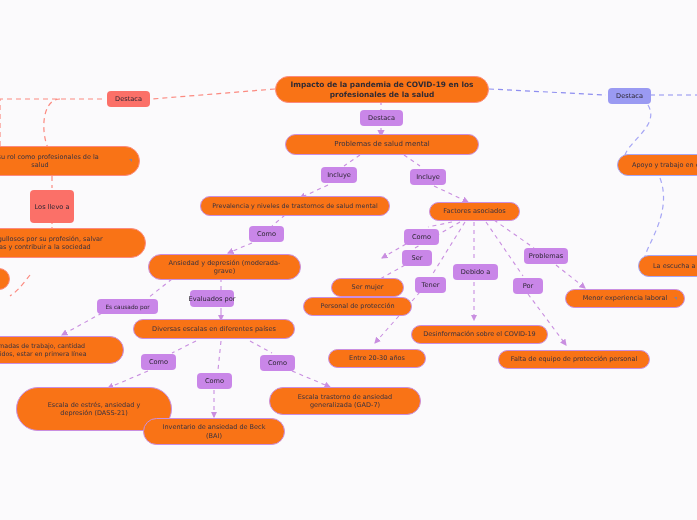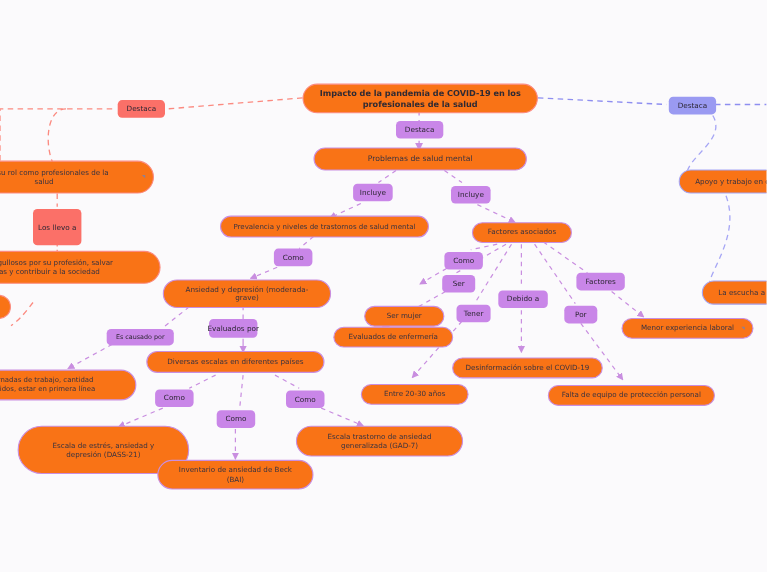--- a/index.html
+++ b/index.html
@@ -245,31 +245,31 @@
   <div class="label purple" style="left:402px; top:250px; width:24px; height:16px;">
     <span>Ser</span>
   </div>
   <div class="label purple" style="left:415px; top:277px; width:31px; height:16px;">
     <span>Tener</span>
   </div>
   <div class="label purple" style="left:453px; top:264px; width:45px; height:16px;">
     <span>Debido a</span>
   </div>
   <div class="label purple" style="left:524px; top:248px; width:44px; height:16px;">
-    <span>Factores</span>
+    <span>Problemas</span>
   </div>
   <div class="label purple" style="left:513px; top:278px; width:25px; height:16px;">
     <span>Por</span>
   </div>
 
   <div class="node purple" style="left:331px; top:278px; width:73px; height:19px; font-size:6.5px;">
     <span>Ser mujer</span>
   </div>
   <div class="node purple" style="left:303px; top:297px; width:109px; height:19px; font-size:6.5px;">
-    <span>Evaluados de enfermería</span>
+    <span>Personal de protección</span>
   </div>
   <div class="node purple" style="left:328px; top:349px; width:98px; height:19px; font-size:6.5px;">
     <span>Entre 20-30 años</span>
   </div>
   <div class="node purple" style="left:411px; top:325px; width:137px; height:19px; font-size:6.5px;">
     <span>Desinformación sobre el COVID-19</span>
   </div>
   <div class="node purple" style="left:565px; top:289px; width:120px; height:19px; font-size:6.5px;">
     <span>Menor experiencia laboral</span>
     <i class="collapse"></i>

